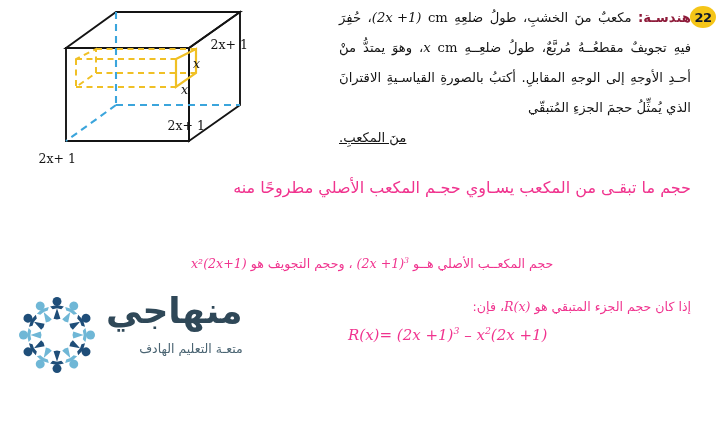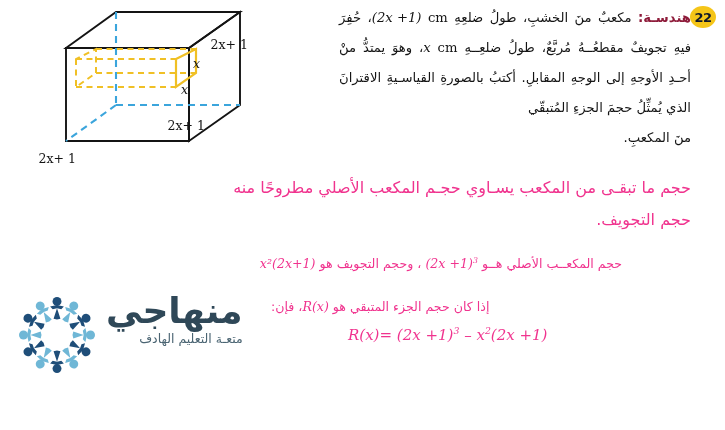--- a/index.html
+++ b/index.html
@@ -65,21 +65,22 @@
     display: inline-block;
   }
   #statement .upr {
     font-family: "DejaVu Serif", "Liberation Serif", serif;
     font-style: normal;
     direction: ltr;
     display: inline-block;
   }
   #statement .last-line {
     display: block;
-    text-align: right;
+    text-align: left;
+    text-decoration: underline;
   }
 
   
   #figure {
     position: absolute;
     top: 2px;
     left: 8px;
     width: 360px;
     height: 175px;
   }
@@ -112,29 +113,29 @@
     text-align: justify;
   }
   #sol-para .l2 { display: block; text-align: right; }
 
   #sol-volumes {
     top: 248px;
     right: 34px;
     width: 500px;
     font-size: 12.6px;
     line-height: 26px;
-    text-align: center;
+    text-align: left;
   }
   #sol-intro {
     top: 295px;
     right: 34px;
     width: 420px;
     font-size: 12.6px;
     line-height: 24px;
-    text-align: left;
+    text-align: right;
   }
 
   .m {
     font-family: "DejaVu Serif", "Liberation Serif", serif;
     font-style: italic;
     direction: ltr;
     display: inline-block;
     color: #F0338E;
   }
 
@@ -184,21 +185,21 @@
     font-family: "DejaVu Sans", sans-serif;
     font-size: 36px;
     font-weight: bold;
     color: #2F4858;
     letter-spacing: -1px;
   }
   #logo-tagline {
     font-family: "DejaVu Sans", sans-serif;
     font-size: 12.5px;
     color: #4A6472;
-    margin-top: 2px;
+    margin-top: 12px;
     letter-spacing: 0.5px;
   }
 </style>
 </head>
 <body>
 
 <div class="page">
 
   <div id="problem-badge">
     <span>22</span>
@@ -246,21 +247,20 @@
       <text class="fig-label" x="68" y="161">2x+ 1</text>
       <text class="fig-label" x="197" y="128">2x+ 1</text>
       <text class="fig-label" x="240" y="47">2x+ 1</text>
       <text class="fig-label-it" x="192" y="66">x</text>
       <text class="fig-label-it" x="180" y="92">x</text>
     </svg>
   </div>
 
   <div class="sol" id="sol-para">
     <span>حجم ما تبقـى من المكعب يسـاوي حجـم المكعب الأصلي مطروحًا منه</span>
-    <span class="l2">حجم التجويف.</span>
   </div>
 
   <div class="sol" id="sol-volumes">
     <span>حجم المكعــب الأصلي هــو </span><span class="m"><span>(2x +1)</span><sup style="font-size:.62em">3</sup></span><span> ، وحجم التجويف هو </span><span class="m">x²(2x+1)</span>
   </div>
 
   <div class="sol" id="sol-intro">
     <span>إذا كان حجم الجزء المتبقي هو </span><span class="m">R(x)</span><span>، فإن:</span>
   </div>
 

